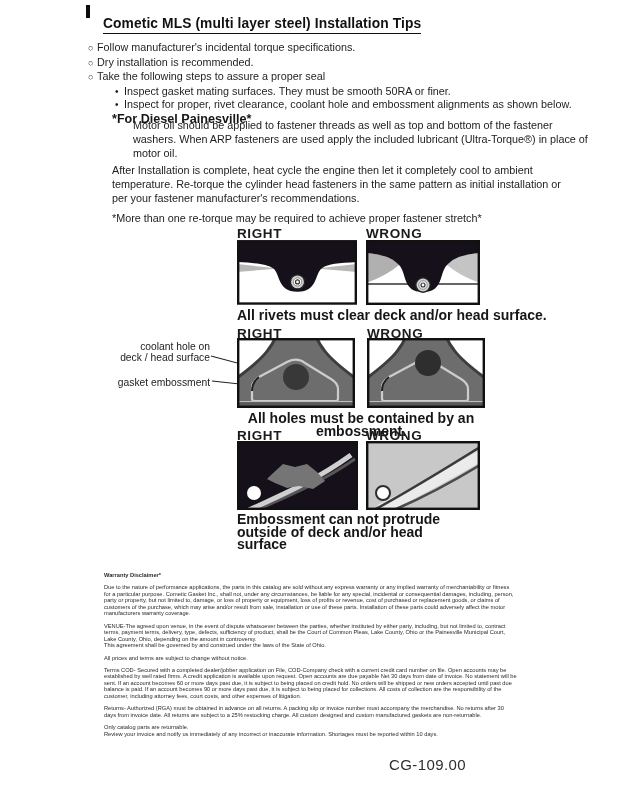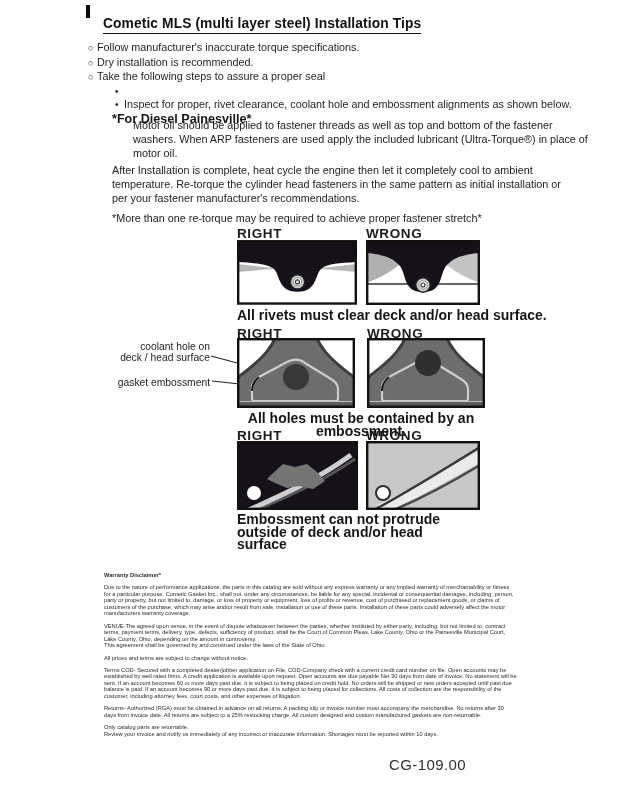--- a/index.html
+++ b/index.html
@@ -36,32 +36,33 @@
 
 <div class="page">
 
   <div class="scan-bar"></div>
 
   <div class="title">Cometic MLS (multi layer steel) Installation Tips</div>
 
   <div class="bullets">
     <div class="b">
       <span class="g">○</span>
-      <span>Follow manufacturer's inaccurate torque specifications.</span>
+      <span>Follow manufacturer's incidental torque specifications.</span>
     </div>
     <div class="b">
       <span class="g">○</span>
       <span>Dry installation is recommended.</span>
     </div>
     <div class="b">
       <span class="g">○</span>
       <span>Take the following steps to assure a proper seal</span>
     </div>
     <div class="b sub">
       <span class="g">•</span>
+      <span>Inspect gasket mating surfaces.  They must be smooth 50RA or finer.</span>
     </div>
     <div class="b sub">
       <span class="g">•</span>
       <span>Inspect for proper, rivet clearance, coolant hole and embossment alignments as shown below.</span>
     </div>
   </div>
 
   <div class="diesel-h">*For Diesel Painesville*</div>
   <div class="para" style="top:119px;margin-left:21px;">Motor oil should be applied to fastener threads as well as top and bottom of the fastener washers. When ARP fasteners are used apply the included lubricant (Ultra-Torque®) in place of motor oil.</div>
   <div class="para" style="top:212px;">*More than one re-torque may be required to achieve proper fastener stretch*</div>

